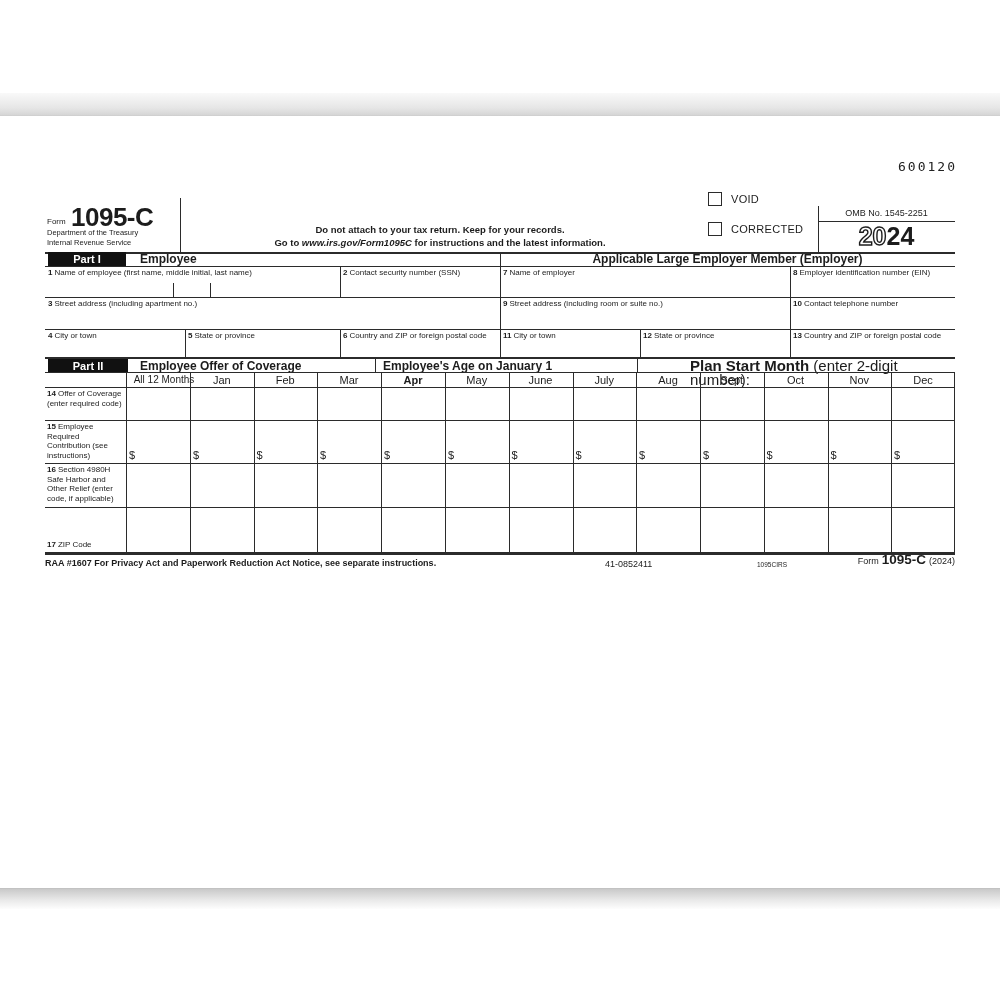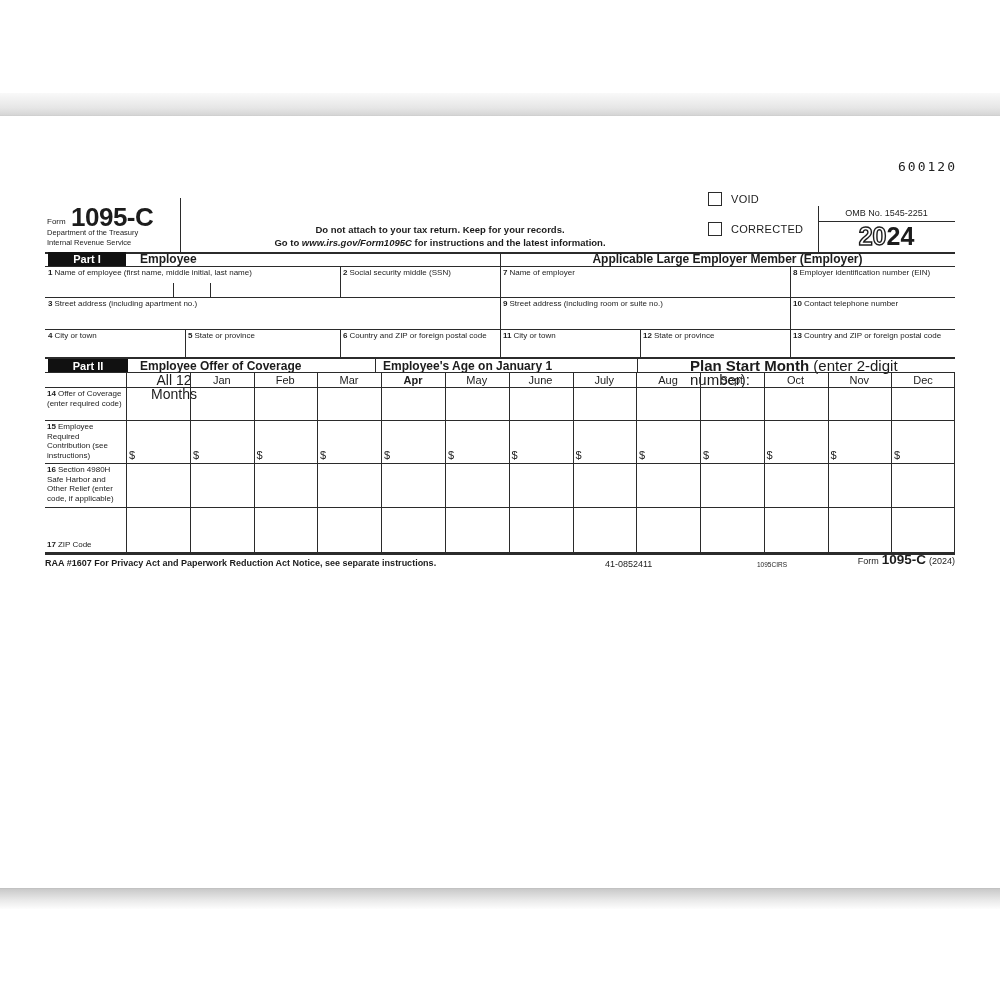--- a/index.html
+++ b/index.html
@@ -80,21 +80,21 @@
     <div class="vl" style="left:455px;top:92px;height:105px;"></div>
     <div class="vl" style="left:745px;top:106px;height:91px;"></div>
     <div class="vl" style="left:295px;top:106px;height:31px;"></div>
     <div class="vl" style="left:295px;top:169px;height:28px;"></div>
     <div class="vl" style="left:140px;top:169px;height:28px;"></div>
     <div class="vl" style="left:595px;top:169px;height:28px;"></div>
     <div class="vl" style="left:128px;top:123px;height:14px;"></div>
     <div class="vl" style="left:165px;top:123px;height:14px;"></div>
 
     <div class="flabel" style="left:0;top:106px;width:290px;"><span class="fnum">1</span><span>Name of employee (first name, middle initial, last name)</span></div>
-    <div class="flabel" style="left:295px;top:106px;width:155px;"><span class="fnum">2</span><span>Social security middle (SSN)</span></div>
+    <div class="flabel" style="left:295px;top:106px;width:155px;"><span class="fnum">2</span><span>Contact security number (SSN)</span></div>
     <div class="flabel" style="left:455px;top:106px;width:285px;"><span class="fnum">7</span><span>Name of employer</span></div>
     <div class="flabel" style="left:745px;top:106px;width:160px;"><span class="fnum">8</span><span>Employer identification number (EIN)</span></div>
     <div class="flabel" style="left:0;top:137px;width:450px;"><span class="fnum">3</span><span>Street address (including apartment no.)</span></div>
     <div class="flabel" style="left:455px;top:137px;width:285px;"><span class="fnum">9</span><span>Street address (including room or suite no.)</span></div>
     <div class="flabel" style="left:745px;top:137px;width:160px;"><span class="fnum">10</span><span>Contact telephone number</span></div>
     <div class="flabel" style="left:0;top:169px;width:135px;"><span class="fnum">4</span><span>City or town</span></div>
     <div class="flabel" style="left:140px;top:169px;width:150px;"><span class="fnum">5</span><span>State or province</span></div>
     <div class="flabel" style="left:295px;top:169px;width:155px;"><span class="fnum">6</span><span>Country and ZIP or foreign postal code</span></div>
     <div class="flabel" style="left:455px;top:169px;width:135px;"><span class="fnum">11</span><span>City or town</span></div>
     <div class="flabel" style="left:595px;top:169px;width:145px;"><span class="fnum">12</span><span>State or province</span></div>
@@ -103,21 +103,21 @@
     <div class="hl" style="left:0;top:197px;width:910px;height:2px;"></div>
     <div class="bar-box" style="left:3px;top:199px;width:80px;">Part II</div>
     <div class="bar-title" style="left:95px;top:199px;">Employee Offer of Coverage</div>
     <div class="vl" style="left:330px;top:197px;height:16px;"></div>
     <div class="bar-title" style="left:338px;top:199px;">Employee's Age on January 1</div>
     <div class="vl" style="left:592px;top:197px;height:16px;"></div>
     <div class="bar-title" style="left:600px;top:199px;font-size:15px;padding-left:45px;"><span style="font-weight:bold;">Plan Start Month</span><span style="font-weight:normal;"> (enter 2-digit number):</span></div>
 
     <div class="hl" style="left:0;top:212px;width:910px;"></div>
     <div class="hl" style="left:0;top:227px;width:910px;"></div>
-    <div class="mh" style="left:97px;width:64px;font-size:14px;">All 12 Months</div>
+    <div class="mh" style="left:87px;width:64px;font-size:10px;">All 12 Months</div>
     <div class="mh" style="left:145px;width:63.5px;">Jan</div>
     <div class="mh" style="left:208.5px;width:63.5px;">Feb</div>
     <div class="mh" style="left:272px;width:64px;">Mar</div>
     <div class="mh" style="left:336px;width:64px;font-weight:bold;">Apr</div>
     <div class="mh" style="left:400px;width:63.5px;">May</div>
     <div class="mh" style="left:463.5px;width:64px;">June</div>
     <div class="mh" style="left:527.5px;width:63.5px;">July</div>
     <div class="mh" style="left:591px;width:64px;">Aug</div>
     <div class="mh" style="left:655px;width:63.5px;">Sept</div>
     <div class="mh" style="left:718.5px;width:64px;">Oct</div>

